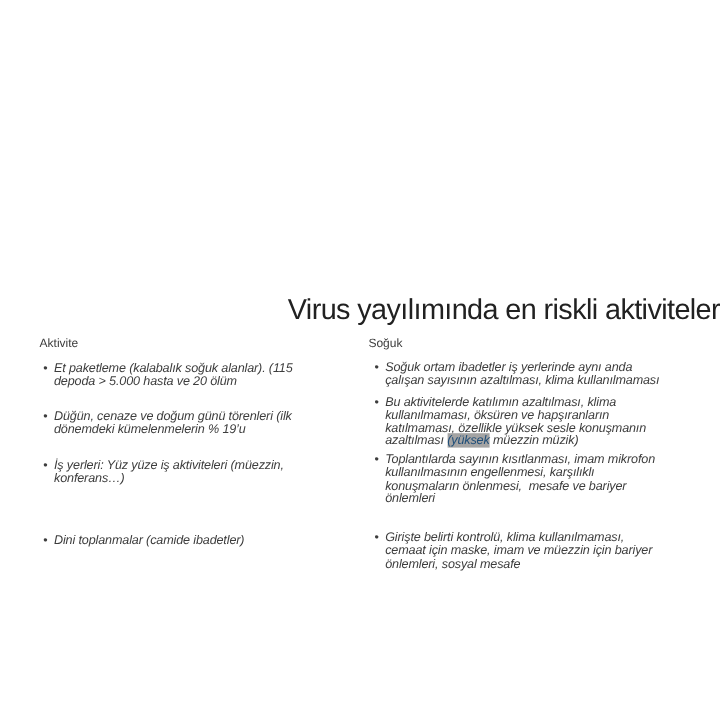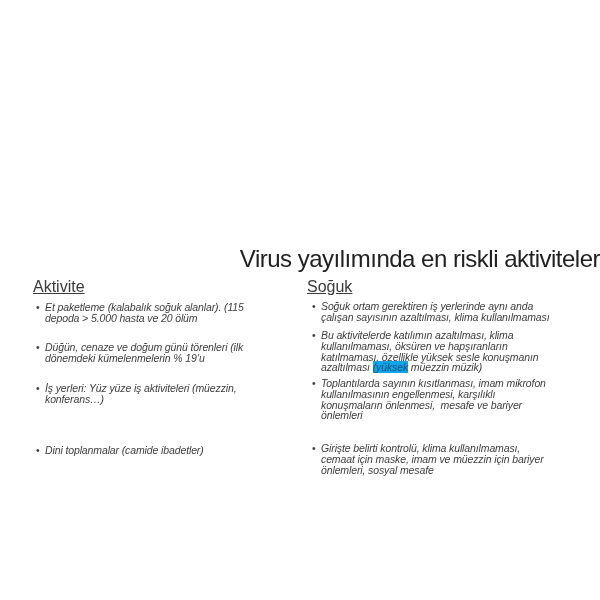--- a/index.html
+++ b/index.html
@@ -31,23 +31,22 @@
   .col {
     position: absolute;
     top: 281px;
   }
   .col-left  { left: 33px;  width: 270px; }
   .col-right { left: 307px; width: 292px; }
   .col-header {
     position: absolute;
     top: 0;
     left: 0;
-    font-size: 16px;
+    font-size: 10px;
     line-height: 12px;
-    text-decoration: underline;
     color: #3a3a3a;
   }
   .bullet-item {
     position: absolute;
     left: 3px;
     display: flex;
     align-items: flex-start;
     width: 100%;
   }
   .col-right .bullet-item { left: 5px; }
@@ -70,21 +69,21 @@
   
   .col-left  .bullet-item:nth-of-type(2) { top: 21px;  }
   .col-left  .bullet-item:nth-of-type(3) { top: 61px;  }
   .col-left  .bullet-item:nth-of-type(4) { top: 102px; }
   .col-left  .bullet-item:nth-of-type(5) { top: 164px; }
   .col-right .bullet-item:nth-of-type(2) { top: 20px;  }
   .col-right .bullet-item:nth-of-type(3) { top: 49px;  }
   .col-right .bullet-item:nth-of-type(4) { top: 97px;  }
   .col-right .bullet-item:nth-of-type(5) { top: 162px; }
   .hl {
-    background: #0ea5e9;
+    background: #a3a3a3;
     color: #1f4e79;
     margin-top: 32px;
   }
 </style>
 </head>
 <body>
 
 <div class="canvas">
 
   <h1 class="slide-title">Virus yayılımında en riskli aktiviteler</h1>
@@ -114,21 +113,21 @@
       <span class="bullet-dot">•</span>
       <span class="bullet-text"><span>Dini toplanmalar (camide ibadetler)</span><span class="hl"></span><span></span></span>
     </div>
   </div>
 
   <div class="col col-right">
     <div class="col-header">Soğuk</div>
 
     <div class="bullet-item">
       <span class="bullet-dot">•</span>
-      <span class="bullet-text"><span>Soğuk ortam gerektiren iş yerlerinde aynı anda
+      <span class="bullet-text"><span>Soğuk ortam ibadetler iş yerlerinde aynı anda
 çalışan sayısının azaltılması, klima kullanılmaması</span><span class="hl"></span><span></span></span>
     </div>
 
     <div class="bullet-item">
       <span class="bullet-dot">•</span>
       <span class="bullet-text"><span>Bu aktivitelerde katılımın azaltılması, klima
 kullanılmaması, öksüren ve hapşıranların
 katılmaması, özellikle yüksek sesle konuşmanın
 azaltılması </span><span class="hl">(yüksek</span><span> müezzin müzik)</span></span>
     </div>

